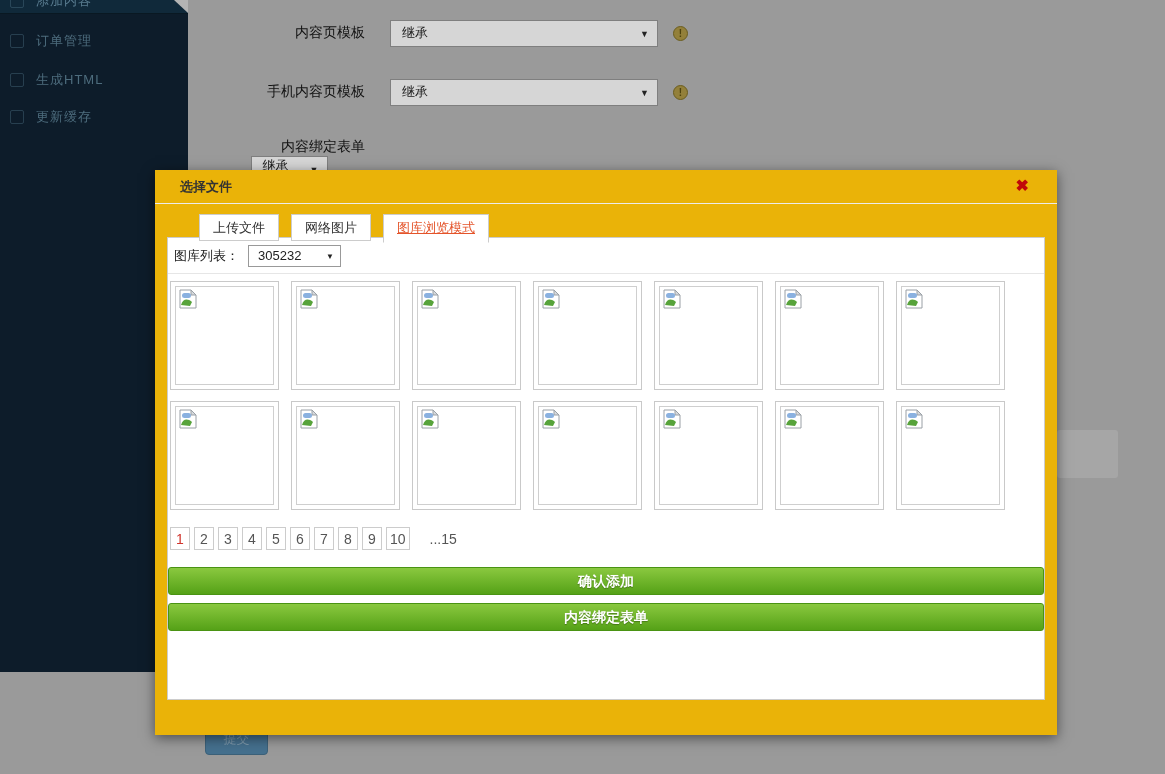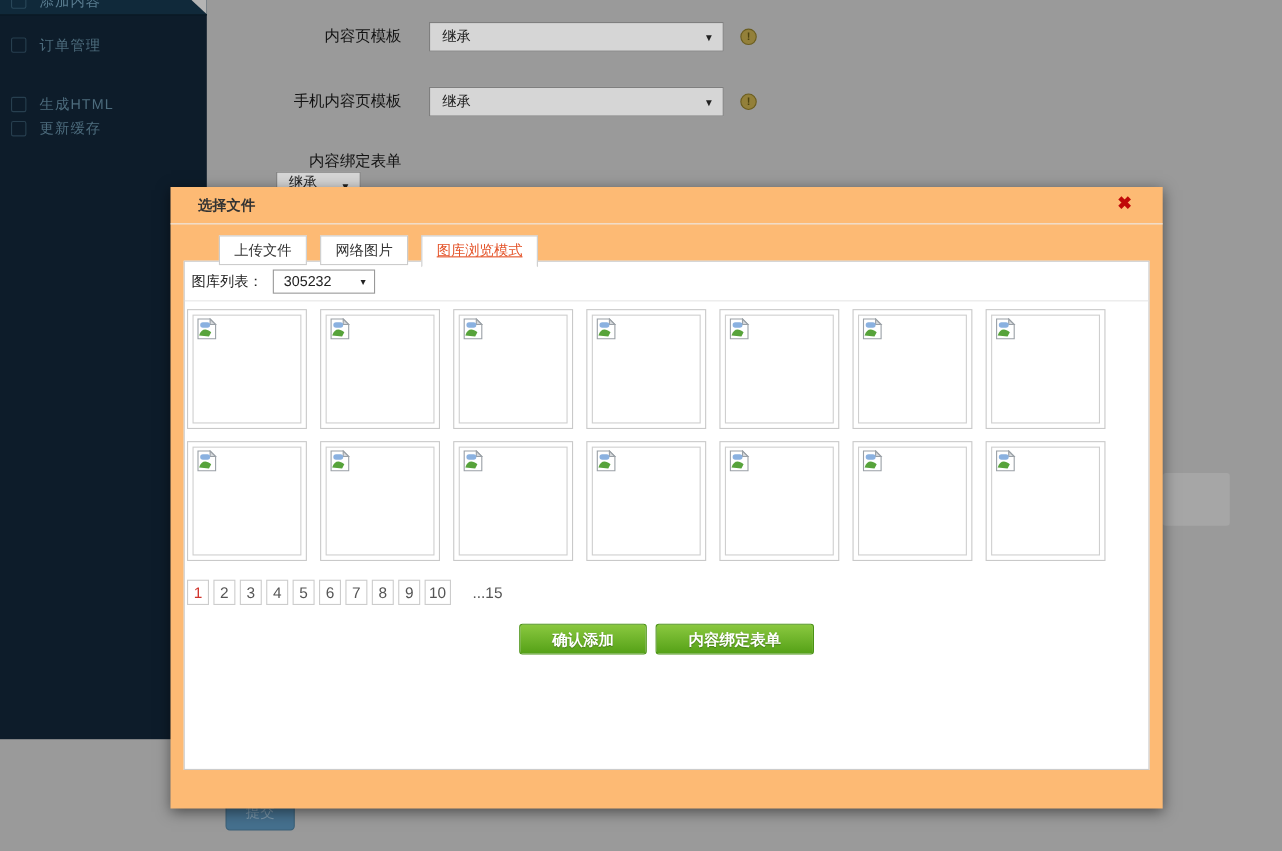--- a/index.html
+++ b/index.html
@@ -59,21 +59,21 @@
   }
   .ghost-submit {
     position:absolute; left:205px; top:722px; width:63px; height:33px;
     background:#45708e; border:1px solid #3c6179; border-radius:4px;
     color:#7b97aa; font-size:13px; display:flex; align-items:center; justify-content:center;
     z-index:1; cursor:pointer;
   }
   
   .modal {
     position:absolute; left:155px; top:170px; width:902px; height:565px;
-    background:#fdba74; box-shadow:0 3px 12px rgba(0,0,0,.5); z-index:10;
+    background:#eab308; box-shadow:0 3px 12px rgba(0,0,0,.5); z-index:10;
   }
   .modal-header {
     height:34px; line-height:34px; padding-left:25px;
     font-weight:bold; font-size:13px; color:#333;
     border-bottom:1px solid #ececec;
   }
   .modal-close {
     position:absolute; right:28px; top:8px;
     color:#c00909; font-size:16px; font-weight:bold; line-height:1; cursor:pointer;
   }
@@ -105,42 +105,42 @@
   }
   .thumb-inner { margin:4px; height:99px; border:1px solid #cfcfcf; position:relative; }
   .thumb-inner svg { position:absolute; left:2px; top:2px; }
   .pagination { margin:6px 0 0 2px; display:flex; align-items:center; font-size:14px; color:#555; }
   .page {
     min-width:20px; height:23px; border:1px solid #ccc; background:#fff;
     margin-right:4px; text-align:center; line-height:23px; padding:0 3px; cursor:pointer;
   }
   .page.current { color:#d0342c; }
   .page-ellipsis { margin-left:16px; color:#555; }
-  .btn-row { margin-top:17px; display:flex; justify-content:center; gap:8px; }
+  .btn-row { margin-top:17px; display:flex; justify-content:center; gap:8px;flex-direction:column; }
   .green-btn {
     height:28px; line-height:26px; padding:0 29px;
     background:linear-gradient(#8ac83f,#55a117);
     border:1px solid #4a9313; border-radius:3px;
     color:#fff; font-size:14px; font-weight:bold;
     text-shadow:0 1px 1px rgba(0,0,0,.3); cursor:pointer; white-space:nowrap;
   }
 </style>
 </head>
 <body>
 
 <div class="sidebar">
     <div class="side-item active" style="top: 0px;">
       <span class="s-icon" style="top: -6px;"></span>
       <span class="lbl">添加内容</span>
     </div>
     <div class="side-item" style="top: 29px;">
       <span class="s-icon"></span>
       <span class="lbl">订单管理</span>
     </div>
-    <div class="side-item" style="top: 83px; align-items: center;">
+    <div class="side-item" style="top: 68px; align-items: center;">
       <span class="s-icon"></span>
       <span class="lbl">生成HTML</span>
     </div>
     <div class="side-item" style="top: 105px;">
       <span class="s-icon"></span>
       <span class="lbl">更新缓存</span>
     </div>
   </div>
 <svg class="corner-fold" width="14" height="13">
   <polygon points="0,0 14,0 14,13" fill="#b4b4b4"></polygon>

